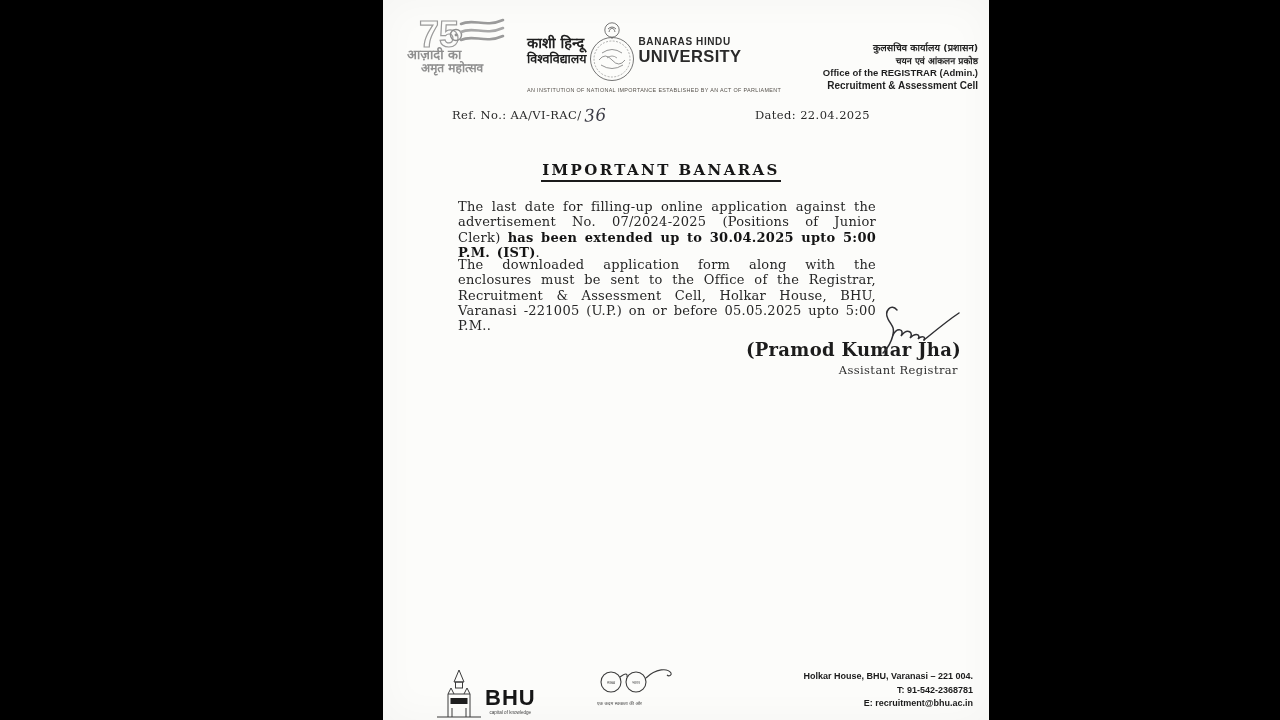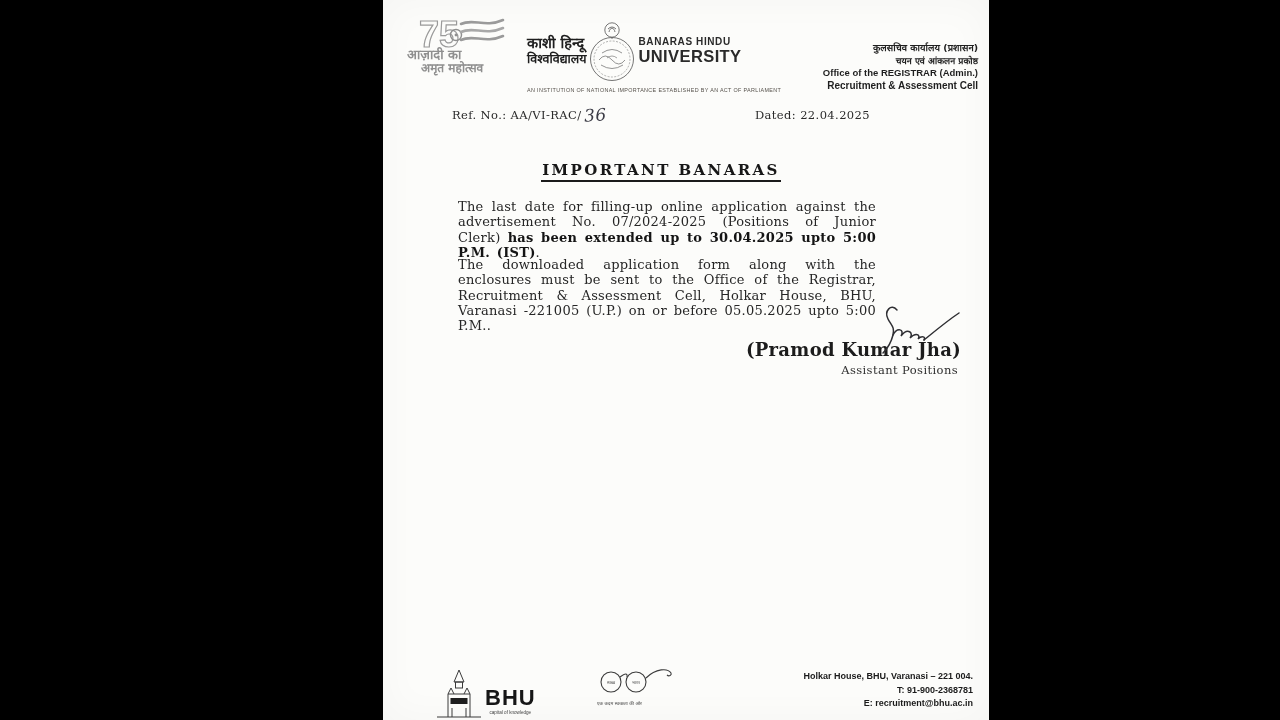--- a/index.html
+++ b/index.html
@@ -288,21 +288,21 @@
 
     <div class="sig">
       <svg class="sig-scribble" width="96" height="52" viewBox="0 0 96 52">
         <g fill="none" stroke="#2f2f33" stroke-width="1.5" stroke-linecap="round">
           <path d="M30,7 C24,0 17,8 21,16 C24,22 28,24 26,32 C24,40 19,47 16,50"></path>
           <path d="M26,32 C30,24 38,26 34,33 C41,24 47,30 43,35 C49,29 54,32 51,36 C55,32 59,34 57,37"></path>
           <path d="M57,37 C68,28 80,18 92,10"></path>
         </g>
       </svg>
       <div class="sig-name">(Pramod Kumar Jha)</div>
-      <div class="sig-title">Assistant Positions</div>
+      <div class="sig-title">Assistant Registrar</div>
     </div>
 
     <div class="f-bhu">
       <svg width="48" height="56" viewBox="0 0 48 56">
         <g fill="none" stroke="#3a3a3a" stroke-width="1">
           <path d="M24,3 L19,15 L29,15 Z"></path>
           <rect x="20.5" y="15" width="7" height="6"></rect>
           <path d="M13,27 L16,21 L19,27"></path>
           <path d="M29,27 L32,21 L35,27"></path>
           <path d="M13,27 L13,50 M35,27 L35,50"></path>
@@ -327,18 +327,18 @@
           <path d="M50,12 C60,2 72,2 75,7 C76,9 73,11 71,9"></path>
         </g>
         <text x="15" y="18" font-size="4" text-anchor="middle" fill="#333" font-family="DejaVu Sans, sans-serif">स्वच्छ</text>
         <text x="40" y="18" font-size="4" text-anchor="middle" fill="#333" font-family="DejaVu Sans, sans-serif">भारत</text>
       </svg>
       <div class="f-glasses-cap">एक कदम स्वच्छता की ओर</div>
     </div>
 
     <div class="f-contact">
       <div>Holkar House, BHU, Varanasi – 221 004.</div>
-      <div>T: 91-900-2368781</div>
+      <div>T: 91-542-2368781</div>
       <div>E: recruitment@bhu.ac.in</div>
     </div>
 
   </div>
 </div>
 
 </body></html>

